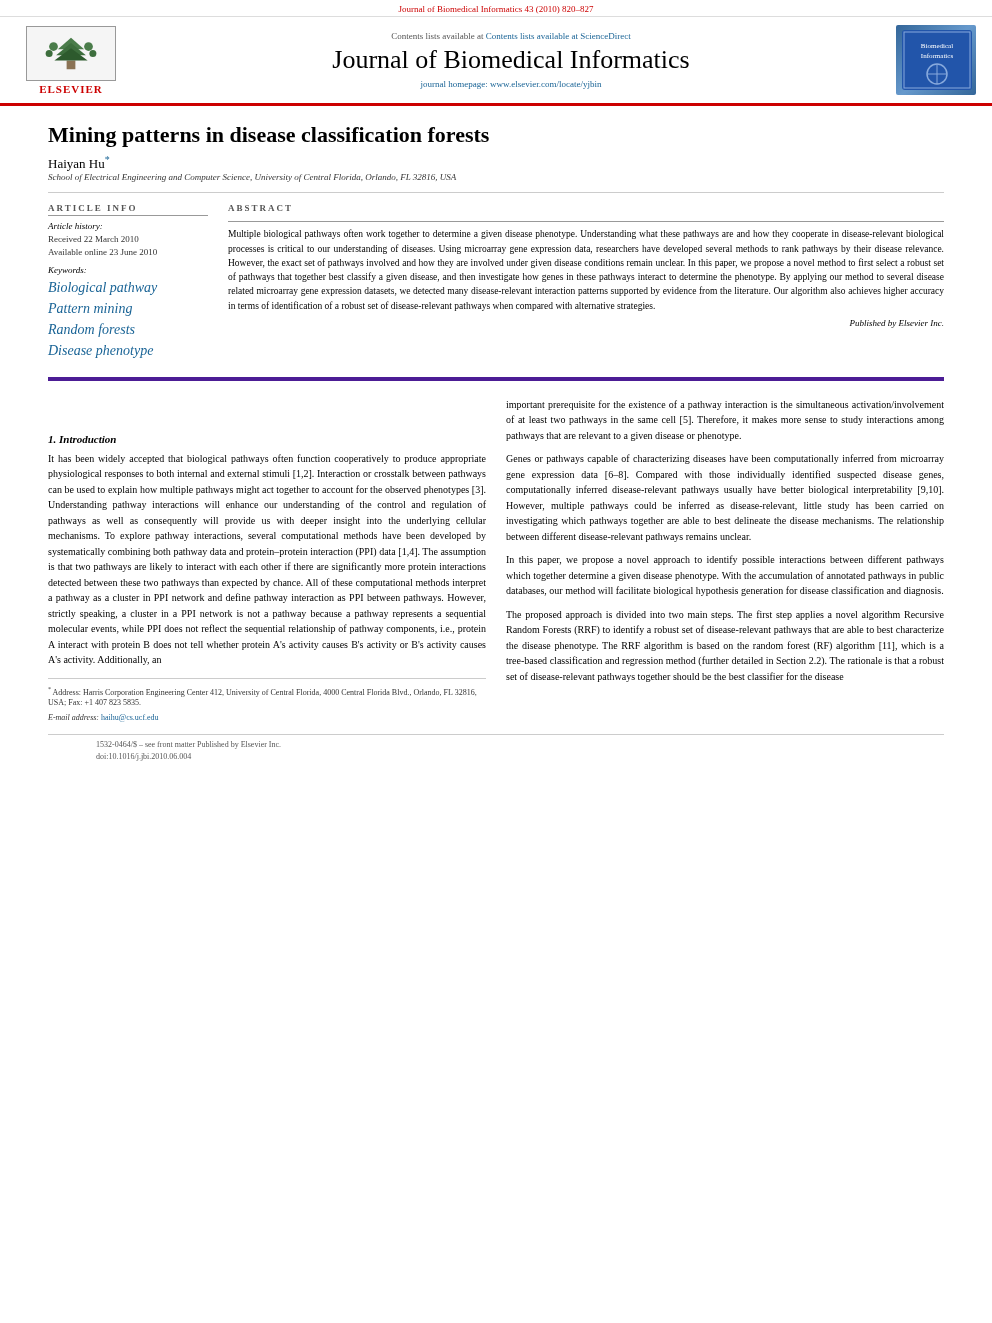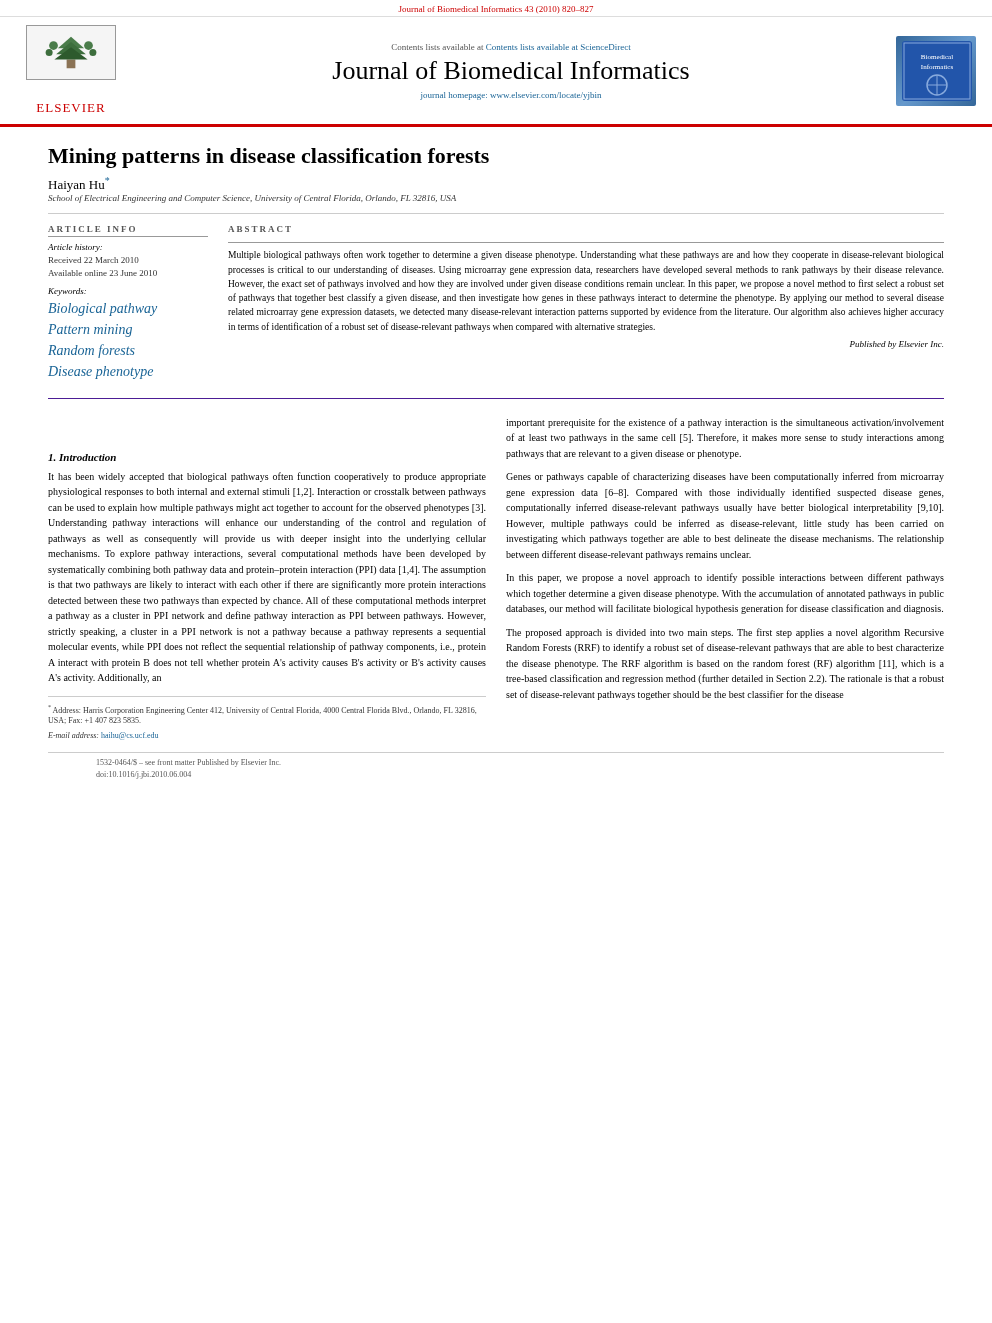--- a/index.html
+++ b/index.html
@@ -46,24 +46,24 @@
       font-size: 7px;
       color: #555;
       overflow: hidden;
       background: #f5f5f5;
     }
     .elsevier-tree {
       width: 70px;
       height: 35px;
     }
     .elsevier-label {
-      font-size: 13px;
+      font-size: 11px;
       color: #c00;
-      font-weight: normal;
-      margin-top: 20px;
+      font-weight: bold;
+      margin-top: 2px;
       letter-spacing: 1px;
     }
     .journal-header-center {
       flex: 1;
       text-align: center;
     }
     .journal-header-center .content-line {
       font-size: 9px;
       color: #555;
       margin-bottom: 4px;
@@ -124,21 +124,21 @@
       margin-bottom: 10px;
       border-bottom: 1px solid #ccc;
       padding-bottom: 10px;
     }
 
     
     .info-abstract {
       display: flex;
       gap: 20px;
       margin-bottom: 10px;
-      border-bottom: 1px solid #4c1d95;
+      border-bottom: 4px solid #4c1d95;
       padding-bottom: 10px;
     }
     .article-info {
       width: 160px;
       flex-shrink: 0;
     }
     .info-section-title {
       font-size: 9px;
       letter-spacing: 2px;
       font-weight: bold;

